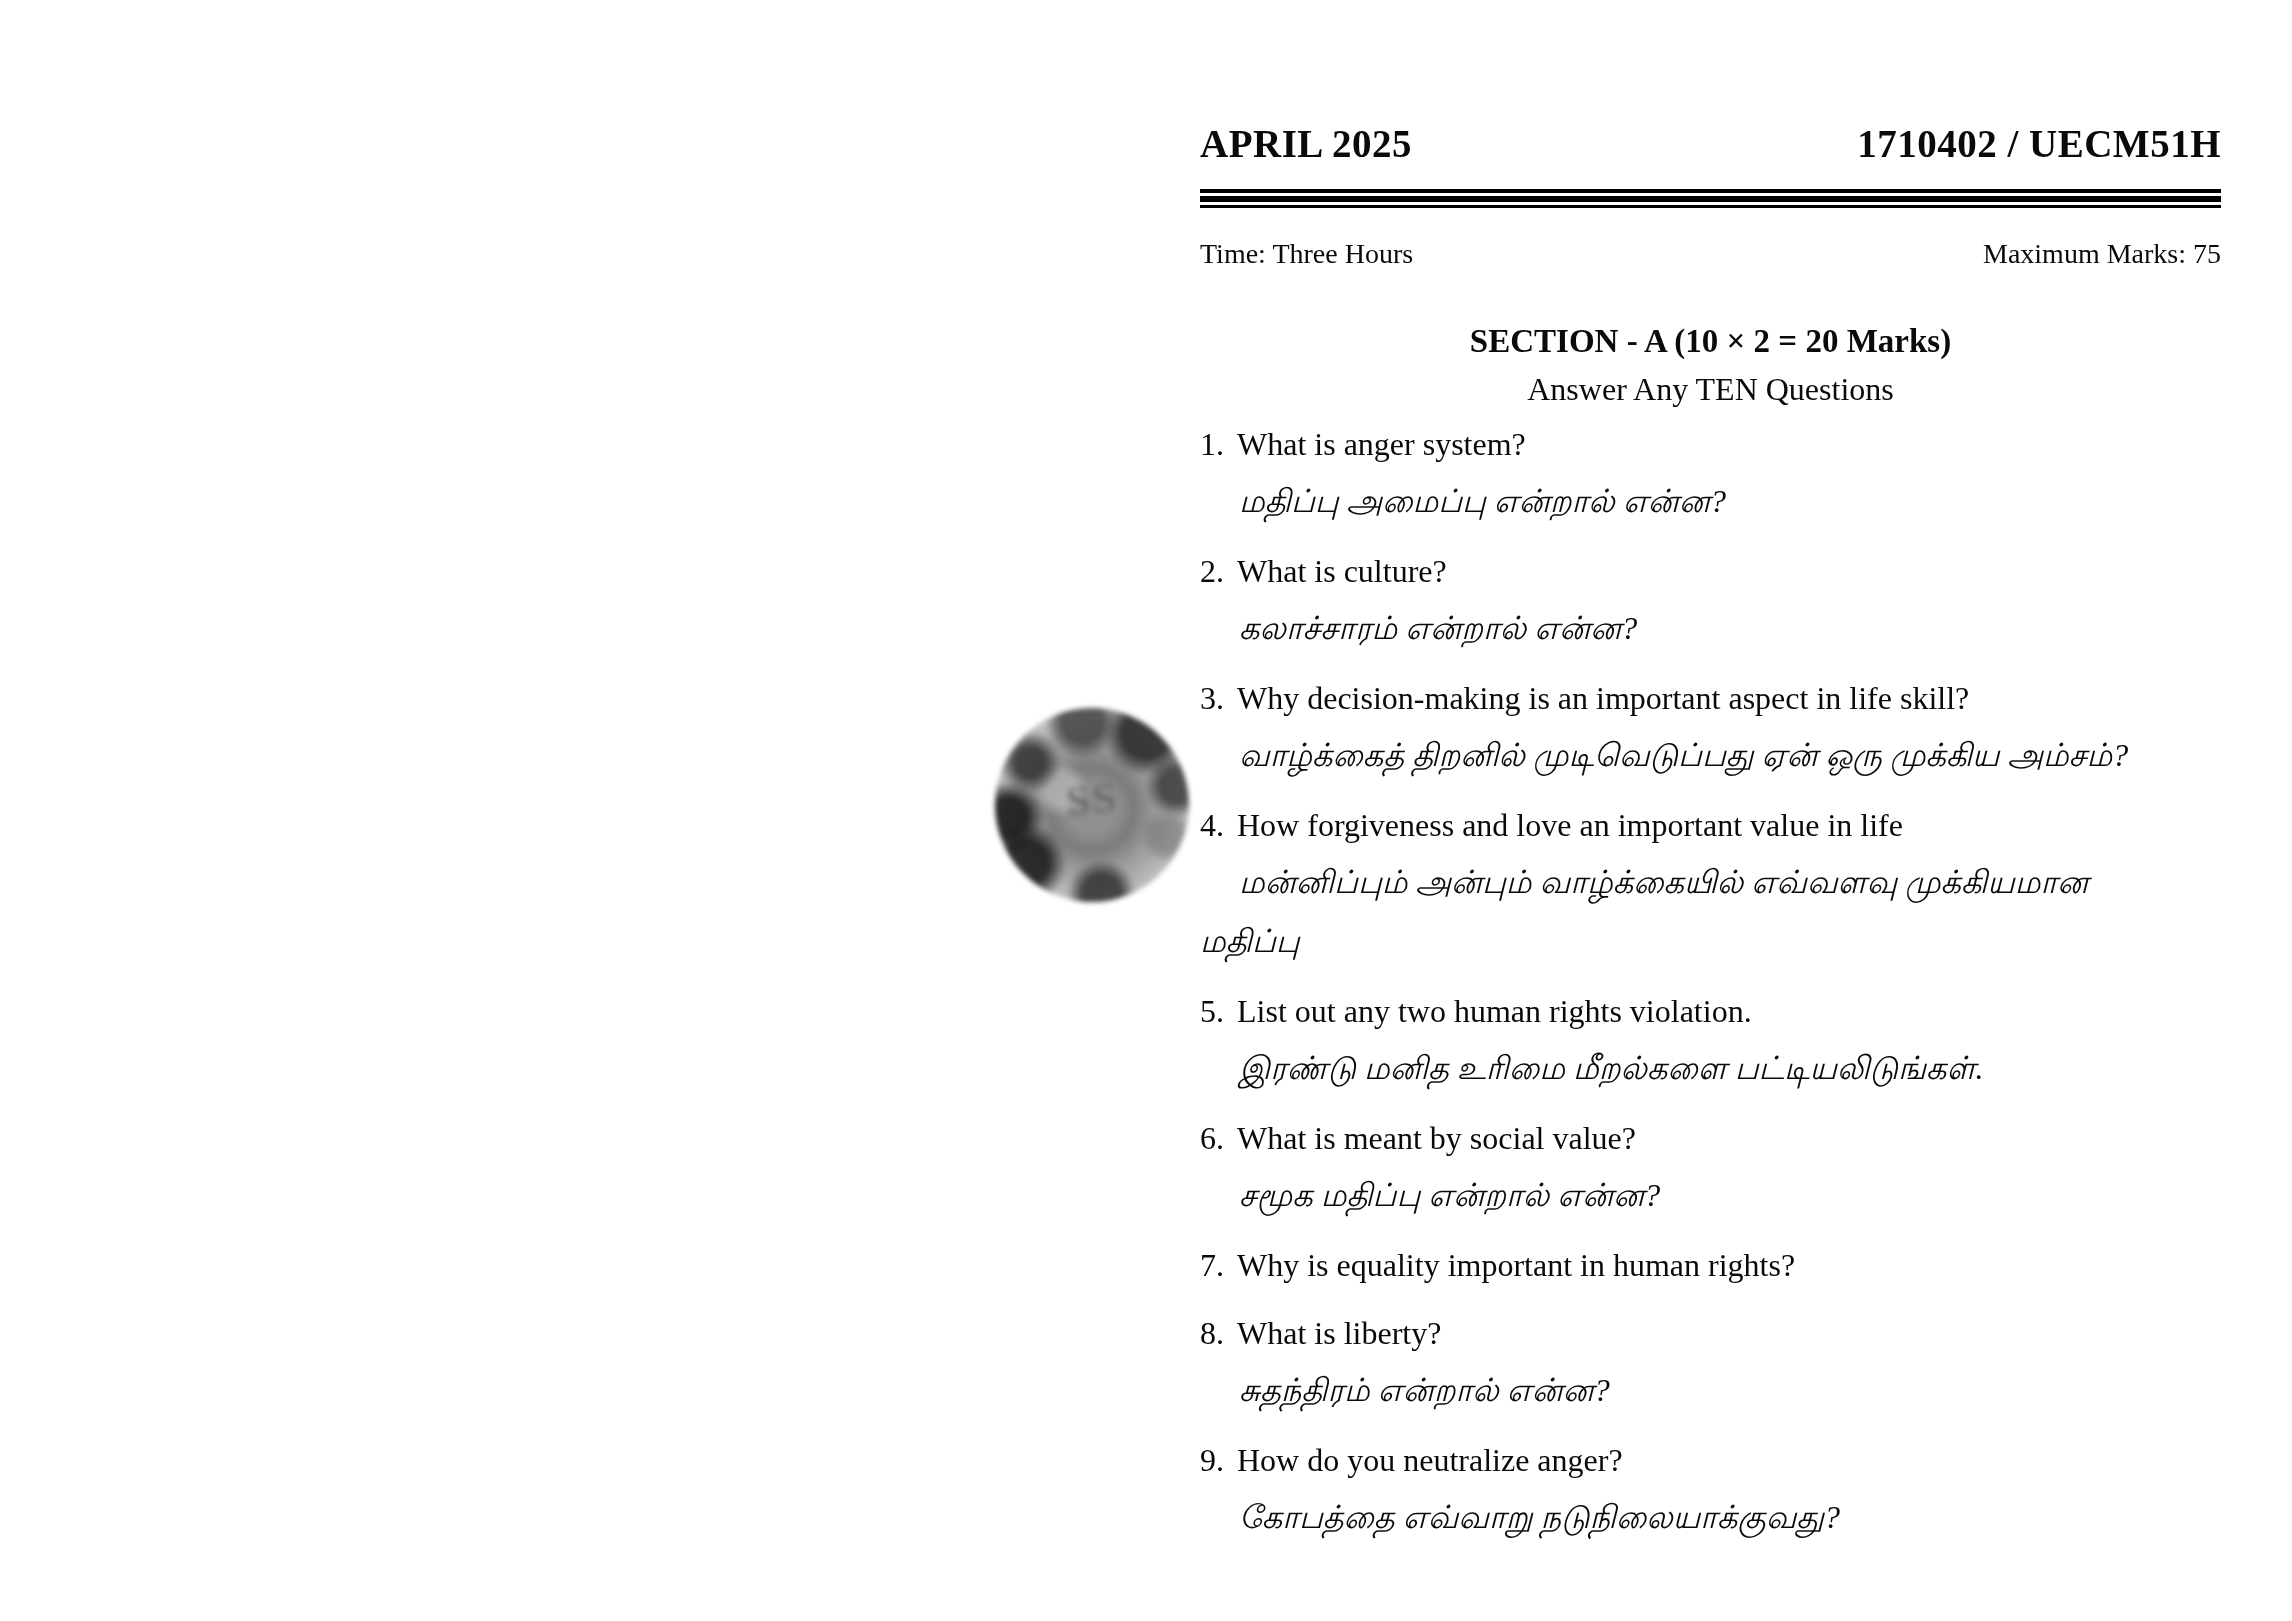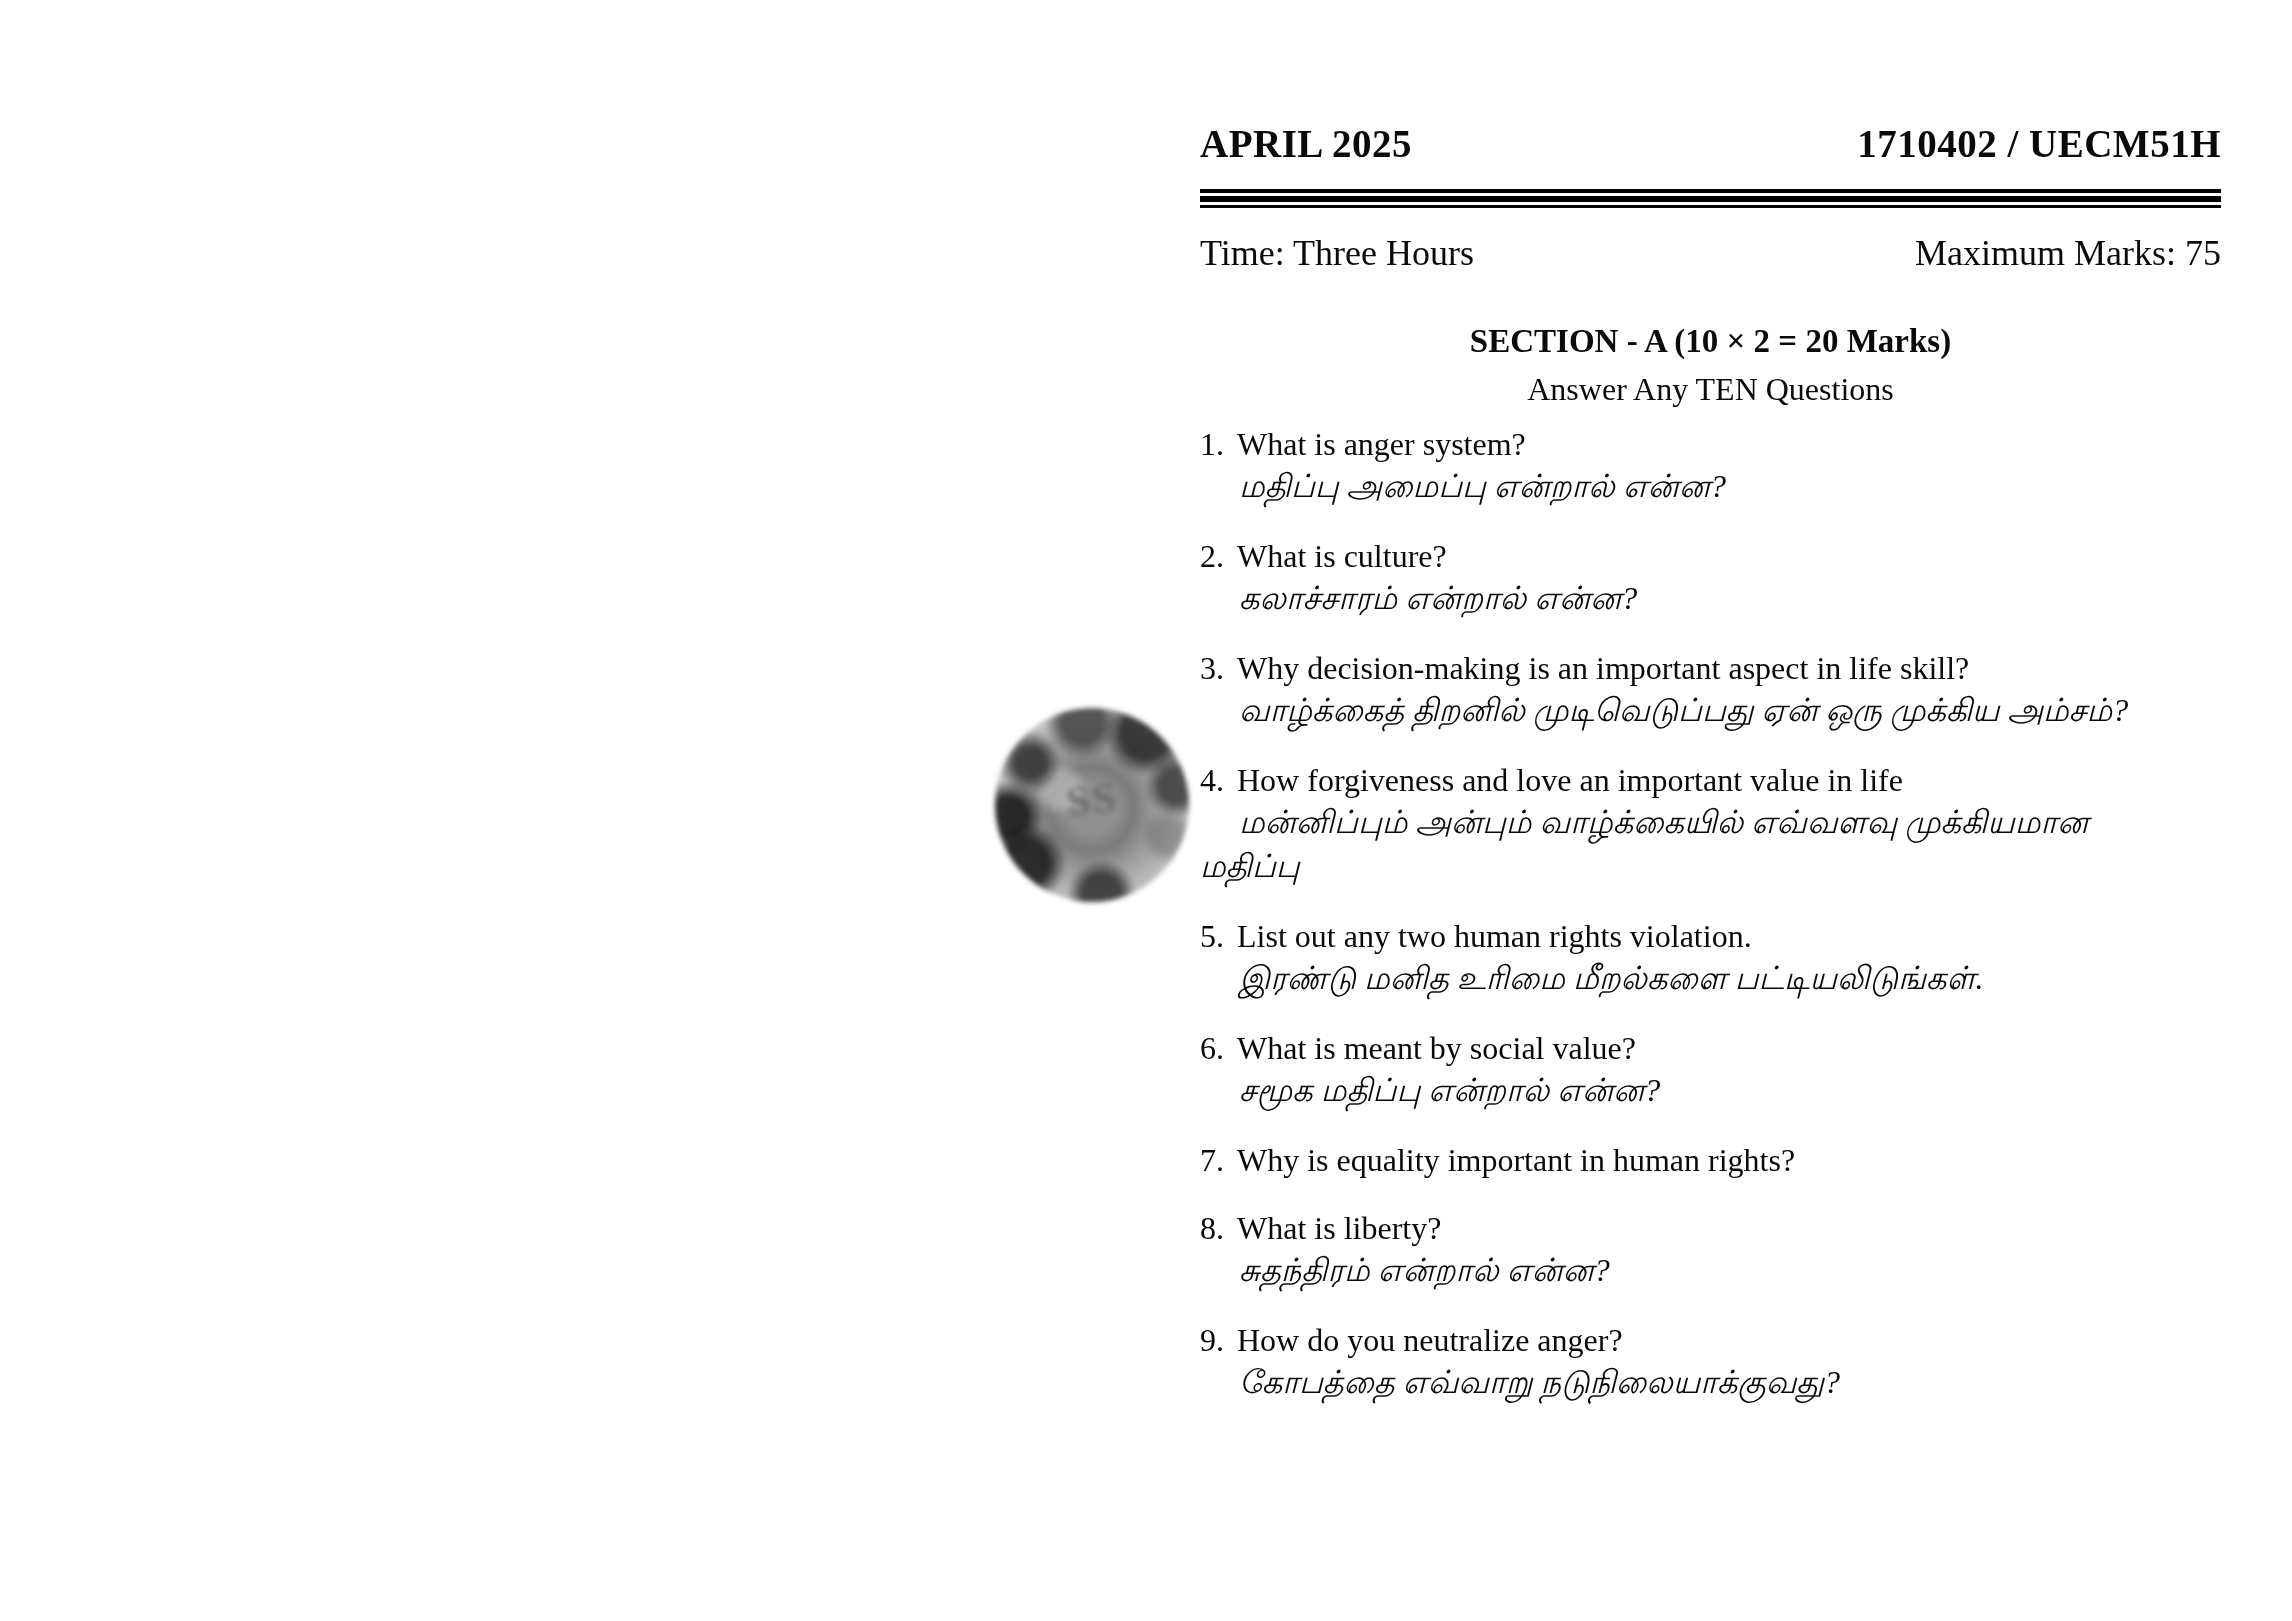--- a/index.html
+++ b/index.html
@@ -35,21 +35,21 @@
       #000 0px, #000 3.9px,
       #fff 3.9px, #fff 6.9px,
       #000 6.9px, #000 12.7px,
       #fff 12.7px, #fff 15.7px,
       #000 15.7px, #000 19.6px);
   }
   .info-row {
     margin-top: 25.5px;
     display: flex;
     justify-content: space-between;
-    font-size: 36px;
+    font-size: 28px;
     line-height: 39px;
   }
   .section-title {
     margin-top: 48px;
     text-align: center;
     font-weight: bold;
     font-size: 33px;
     line-height: 41px;
   }
   .section-instruction {
@@ -67,21 +67,21 @@
     line-height: 37px;
   }
   .q-num {
     flex: none;
     width: 37px;
   }
   .q-ta {
     padding-left: 39px;
     font-size: 32px;
     line-height: 41px;
-    margin-top: 3px;
+    margin-top: 18px;
     font-style: italic;
   }
   .q-ta-cont { padding-left: 0; }
   .seal {
     position: absolute;
     left: 995px;
     top: 708px;
     width: 194px;
     height: 194px;
     border-radius: 50%;

